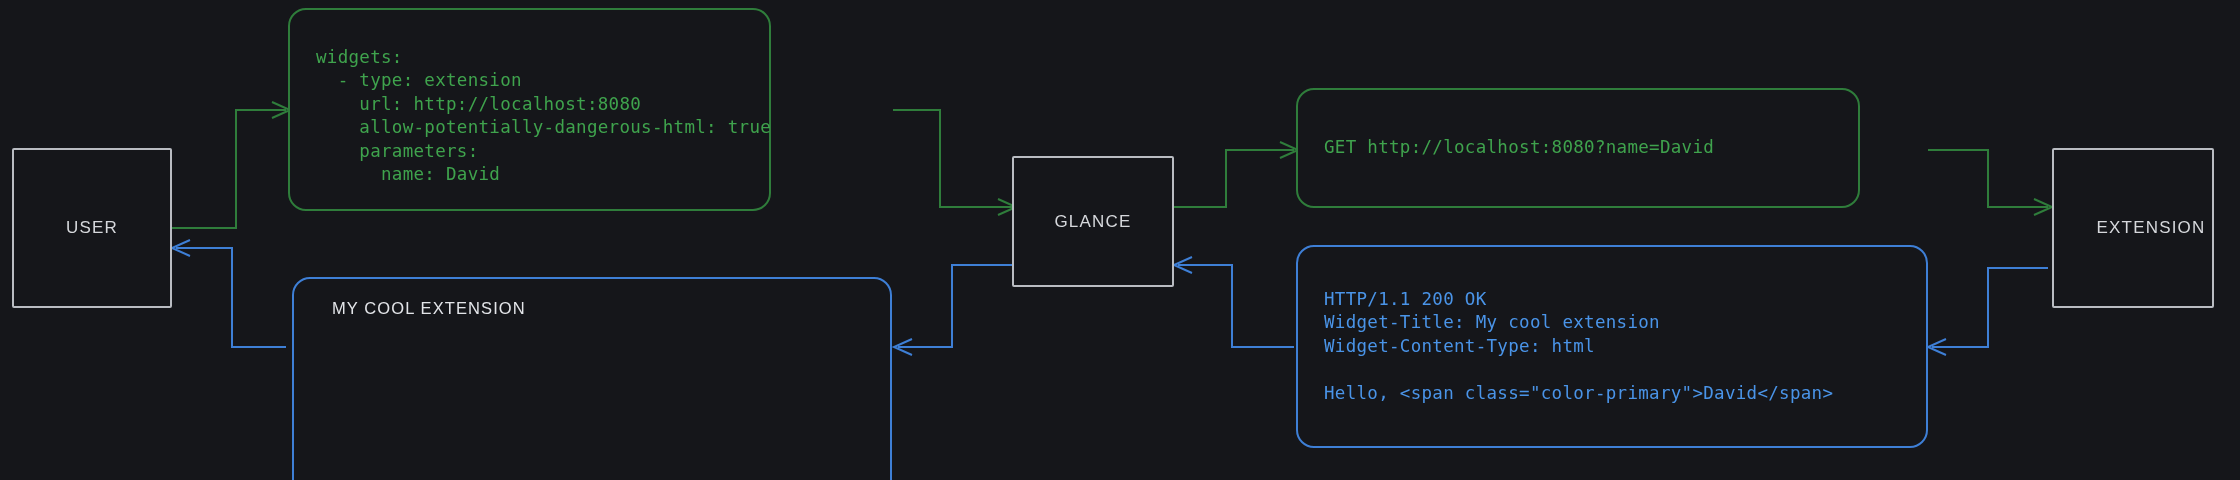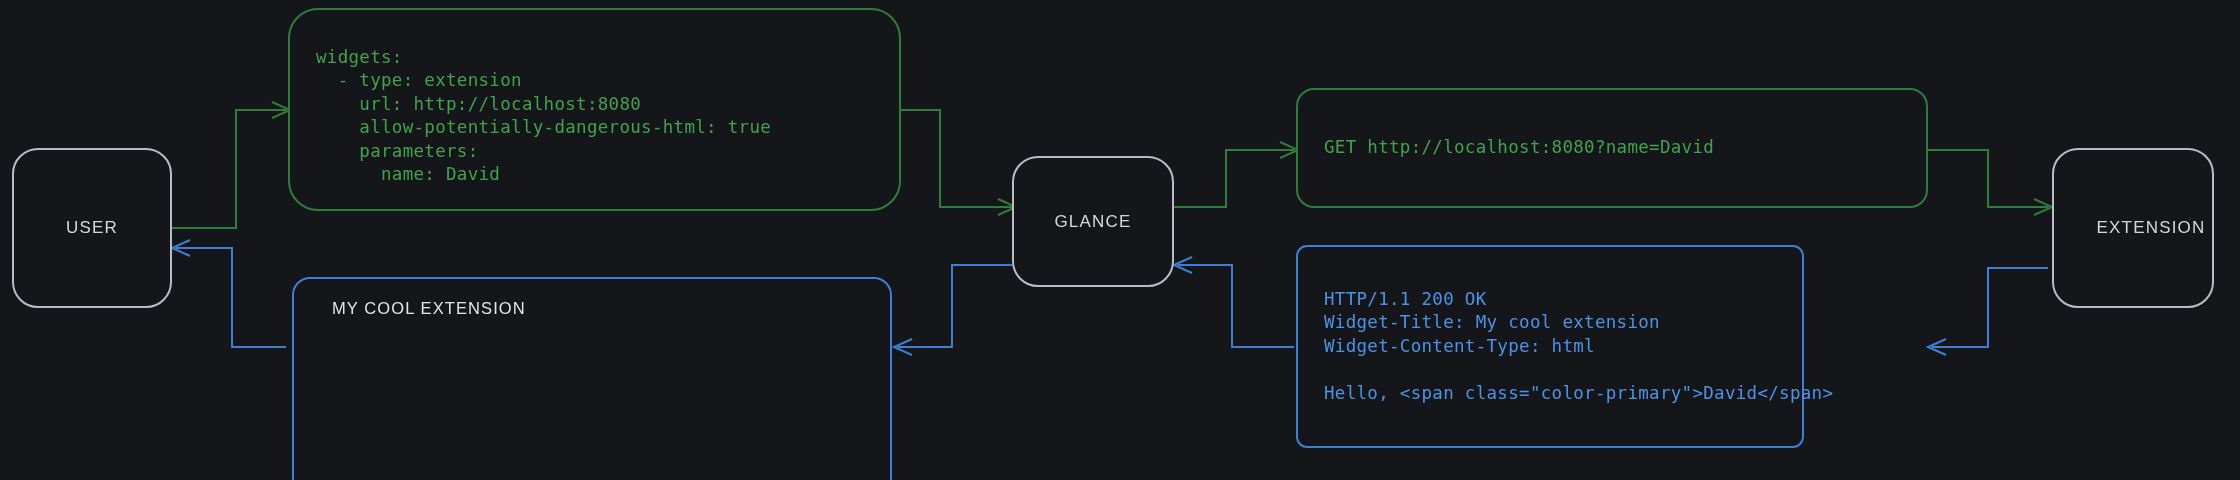--- a/index.html
+++ b/index.html
@@ -1,19 +1,19 @@
 <!DOCTYPE html>
 <html><head>
 <meta charset="utf-8">
 <style>
   html,body{margin:0;padding:0;background:#15161a;}
   body{width:2240px;height:480px;overflow:hidden;font-family:"DejaVu Sans Mono","Liberation Mono",monospace;}
   #stage{position:relative;width:2240px;height:480px;background:#15161a;}
 
-  .node{position:absolute;border:2px solid #b9bcc2;border-radius:26px;box-sizing:border-box;
+  .node{position:absolute;border:2px solid #b9bcc2;border-radius:2px;box-sizing:border-box;
         display:flex;align-items:center;justify-content:center;background:#15161a;}
   .node-label{color:#d6d8dc;font-family:"Liberation Sans","DejaVu Sans",sans-serif;
               font-size:17px;letter-spacing:1.2px;}
 
   .panel{position:absolute;box-sizing:border-box;border-radius:18px;background:#15161a;
          border:2px solid #2f7d3b;padding:18px 26px;}
   .panel.blue{border-color:#3e7fd6;}
 
   .code{white-space:pre;font-size:17.5px;line-height:23.5px;letter-spacing:0.3px;}
   .code.green{color:#3fa34d;}
@@ -59,42 +59,42 @@
     <polyline class="w-blue" points="912,339 894,347 912,355"></polyline>
 
     <polyline class="w-blue" points="286,347 232,347 232,248 176,248"></polyline>
     <polyline class="w-blue" points="190,240 172,248 190,256"></polyline>
   </svg>
 
   <div class="node" style="left:12px;top:148px;width:160px;height:160px;">
     <span class="node-label">USER</span>
   </div>
 
-  <div class="panel" style="left:288px;top:8px;width:613px;height:203px;border-radius:30px;">
+  <div class="panel" style="left:288px;top:8px;width:483px;height:203px;">
     <pre class="code green">widgets:
   - type: extension
     url: http://localhost:8080
     allow-potentially-dangerous-html: true
     parameters:
       name: David</pre>
   </div>
 
   <div class="panel blue" style="left:292px;top:245px;width:600px;height:225px;padding:16px 28px;margin-top:32px;">
     <div class="ext-title">MY COOL EXTENSION</div>
   </div>
 
   <div class="node" style="left:1012px;top:156px;width:162px;height:131px;">
     <span class="node-label">GLANCE</span>
   </div>
 
-  <div class="panel" style="left:1296px;top:88px;width:632px;height:120px;display:flex;align-items:center;">
+  <div class="panel" style="left:1296px;top:88px;width:564px;height:120px;display:flex;align-items:center;">
     <pre class="code green" style="margin:0;">GET http://localhost:8080?name=David</pre>
   </div>
 
-  <div class="panel blue" style="left:1296px;top:245px;width:508px;height:203px;display:flex;align-items:center;border-radius:11px;">
+  <div class="panel blue" style="left:1296px;top:245px;width:632px;height:203px;display:flex;align-items:center;">
     <pre class="code blue" style="margin:0;">HTTP/1.1 200 OK
 Widget-Title: My cool extension
 Widget-Content-Type: html
 
 Hello, &lt;span class="color-primary"&gt;David&lt;/span&gt;</pre>
   </div>
 
   <div class="node" style="left:2052px;top:148px;width:162px;height:160px;padding-left:36px;">
     <span class="node-label">EXTENSION</span>
   </div>

